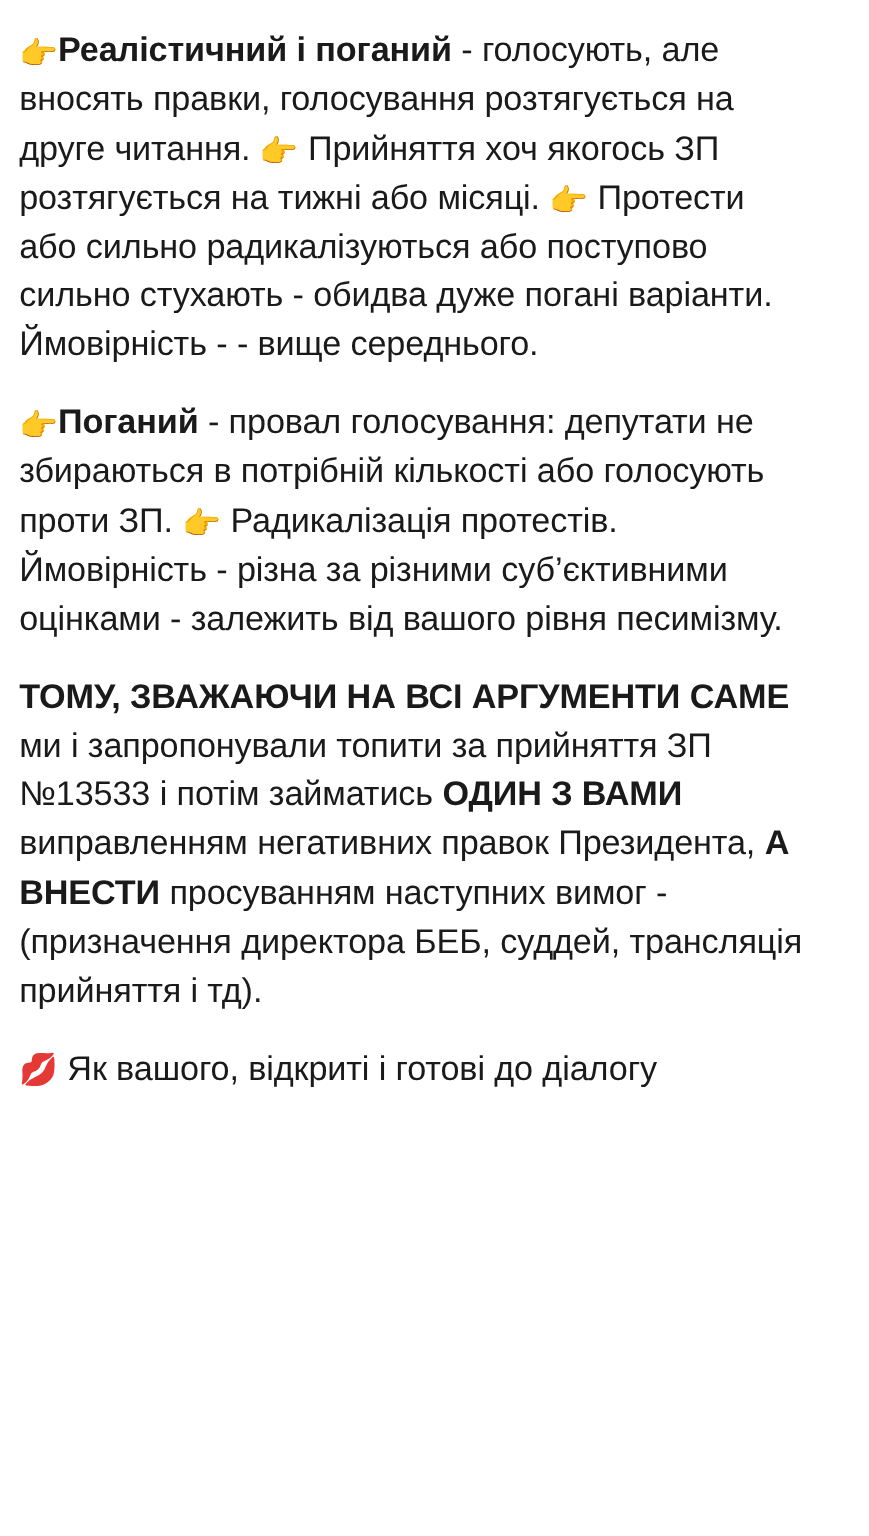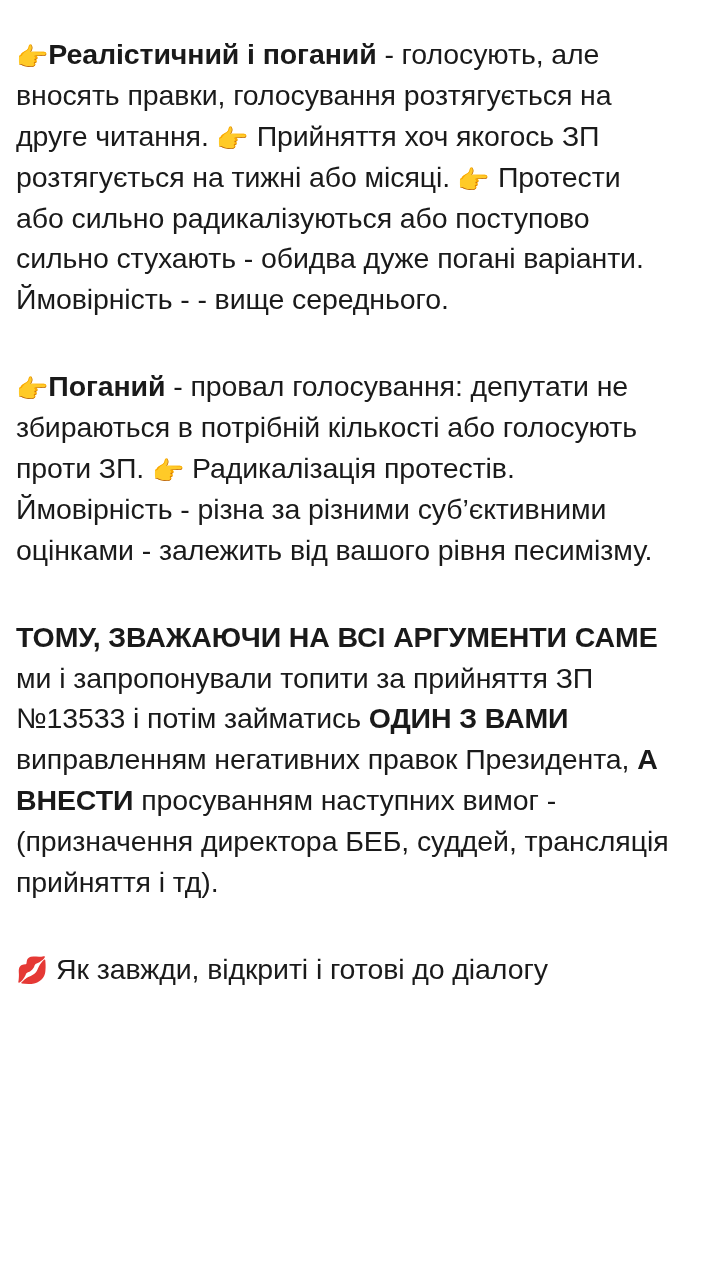--- a/index.html
+++ b/index.html
@@ -7,33 +7,33 @@
     padding: 0;
     background: #ffffff;
   }
   body {
     width: 724px;
     min-height: 1280px;
     font-family: "Liberation Sans", sans-serif;
     color: #1a1a1a;
   }
   .post {
-    padding: 34px 16px 10px 16px;
+    padding: 22px 16px 10px 16px;
     box-sizing: border-box;
     width: 688px;
   }
   .para {
     font-size: 28.5px;
     line-height: 1.435;
     letter-spacing: -0.1px;
     margin: 0 0 0 0;
     word-wrap: break-word;
   }
   .para + .para {
-    margin-top: 46px;
+    margin-top: 24px;
   }
   .b {
     font-weight: bold;
   }
   .emoji {
     font-family: "DejaVu Sans", sans-serif;
     font-size: 26px;
     line-height: 1;
   }
   .emoji-point {
@@ -51,15 +51,15 @@
   }
 </style>
 </head>
 <body>
 
 <div class="post">
   <div id="paragraphs">
       <div class="para"><span class="emoji emoji-point">👉</span><span class="b">Реалістичний і поганий</span><span> - голосують, але вносять правки, голосування розтягується на друге читання. </span><span class="emoji emoji-point">👉</span><span> Прийняття хоч якогось ЗП розтягується на тижні або місяці. </span><span class="emoji emoji-point">👉</span><span> Протести або сильно радикалізуються або поступово сильно стухають - обидва дуже погані варіанти. Ймовірність -  - вище середнього.</span></div>
       <div class="para"><span class="emoji emoji-point">👉</span><span class="b">Поганий</span><span> - провал голосування: депутати не збираються в потрібній кількості або голосують проти ЗП. </span><span class="emoji emoji-point">👉</span><span> Радикалізація протестів. Ймовірність - різна за різними суб’єктивними оцінками - залежить від вашого рівня песимізму.</span></div>
       <div class="para"><span class="b">ТОМУ, ЗВАЖАЮЧИ НА ВСІ АРГУМЕНТИ САМЕ</span><span> ми і запропонували топити за прийняття ЗП №13533 і потім займатись </span><span class="b">ОДИН З ВАМИ</span><span> виправленням негативних правок Президента, </span><span class="b">А ВНЕСТИ</span><span> просуванням наступних вимог - (призначення директора БЕБ, суддей, трансляція прийняття і тд).</span></div>
-      <div class="para"><span class="emoji emoji-kiss">💋</span><span> Як завжди, відкриті і готові до діалогу</span></div>
+      <div class="para"><span class="emoji emoji-kiss">💋</span><span> Як вашого, відкриті і готові до діалогу</span></div>
     </div>
 </div>
 
 </body></html>

